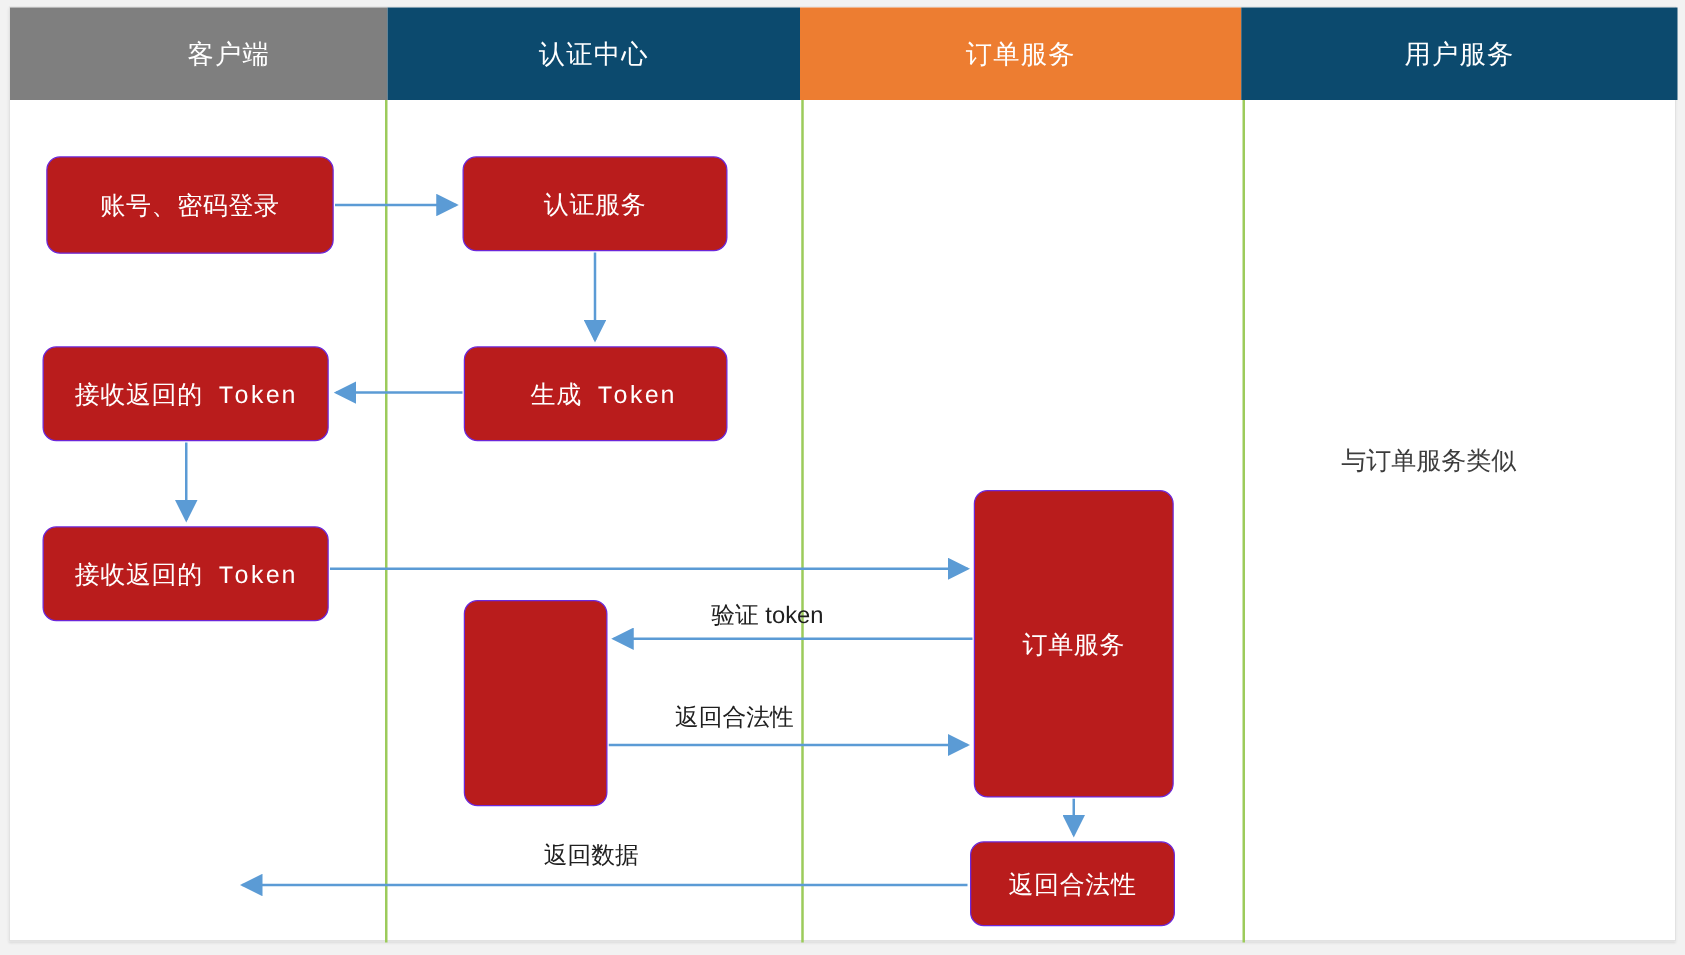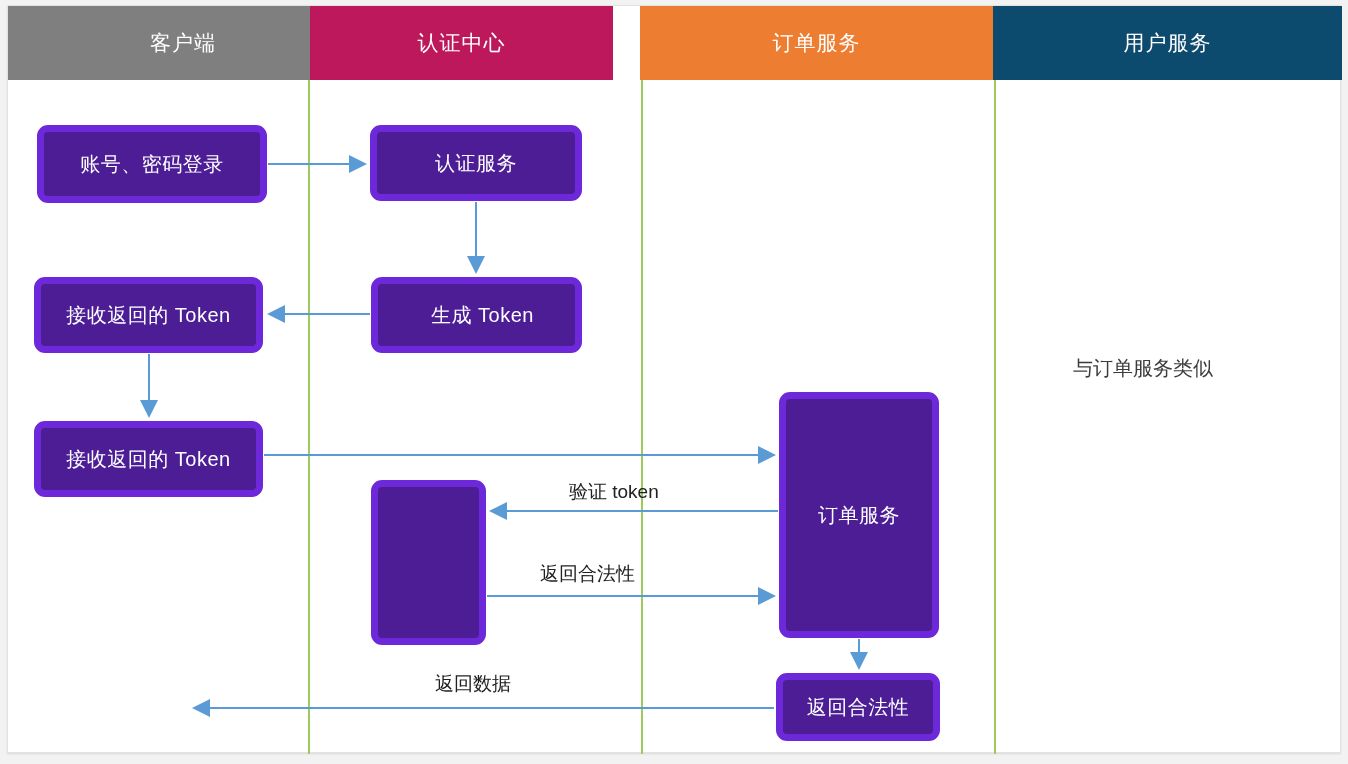--- a/index.html
+++ b/index.html
@@ -42,31 +42,32 @@
   .lane-divider {
     position: absolute;
     top: 74px;
     width: 2px;
     height: 674px;
     background: #9ccb5b;
   }
   
   .node {
     position: absolute;
-    background: #4c1d95;
-    border: 7px solid #6d28d9;
+    background: #b91c1c;
+    border: 1px solid #6d28d9;
     border-radius: 11px;
     color: #ffffff;
     display: flex;
     align-items: center;
     justify-content: center;
     font-size: 20px;
     letter-spacing: 0.5px;
     white-space: nowrap;
     box-shadow: 0 0 0 rgba(0,0,0,0);
+    font-family: Liberation Mono, monospace;
   }
   
   .edge-label {
     position: absolute;
     color: #202020;
     font-size: 19px;
     white-space: nowrap;
   }
   .note-text {
     position: absolute;
@@ -84,21 +85,21 @@
 </style>
 </head>
 <body>
 
 <div id="canvas">
   <div id="sheet">
 
     <div class="lane-head" style="left:0px;width:302px;background:#7f7f7f;padding-left:48px;">
       <span>客户端</span>
     </div>
-    <div class="lane-head" style="left:302px;width:303px;background:#be185d;">
+    <div class="lane-head" style="left:302px;width:330px;background:#0c4a6e;">
       <span>认证中心</span>
     </div>
     <div class="lane-head" style="left:632px;width:353px;background:#ed7d31;">
       <span>订单服务</span>
     </div>
     <div class="lane-head" style="left:985px;width:349px;background:#0c4a6e;">
       <span>用户服务</span>
     </div>
 
     <div class="lane-divider" style="left:300px;"></div>

